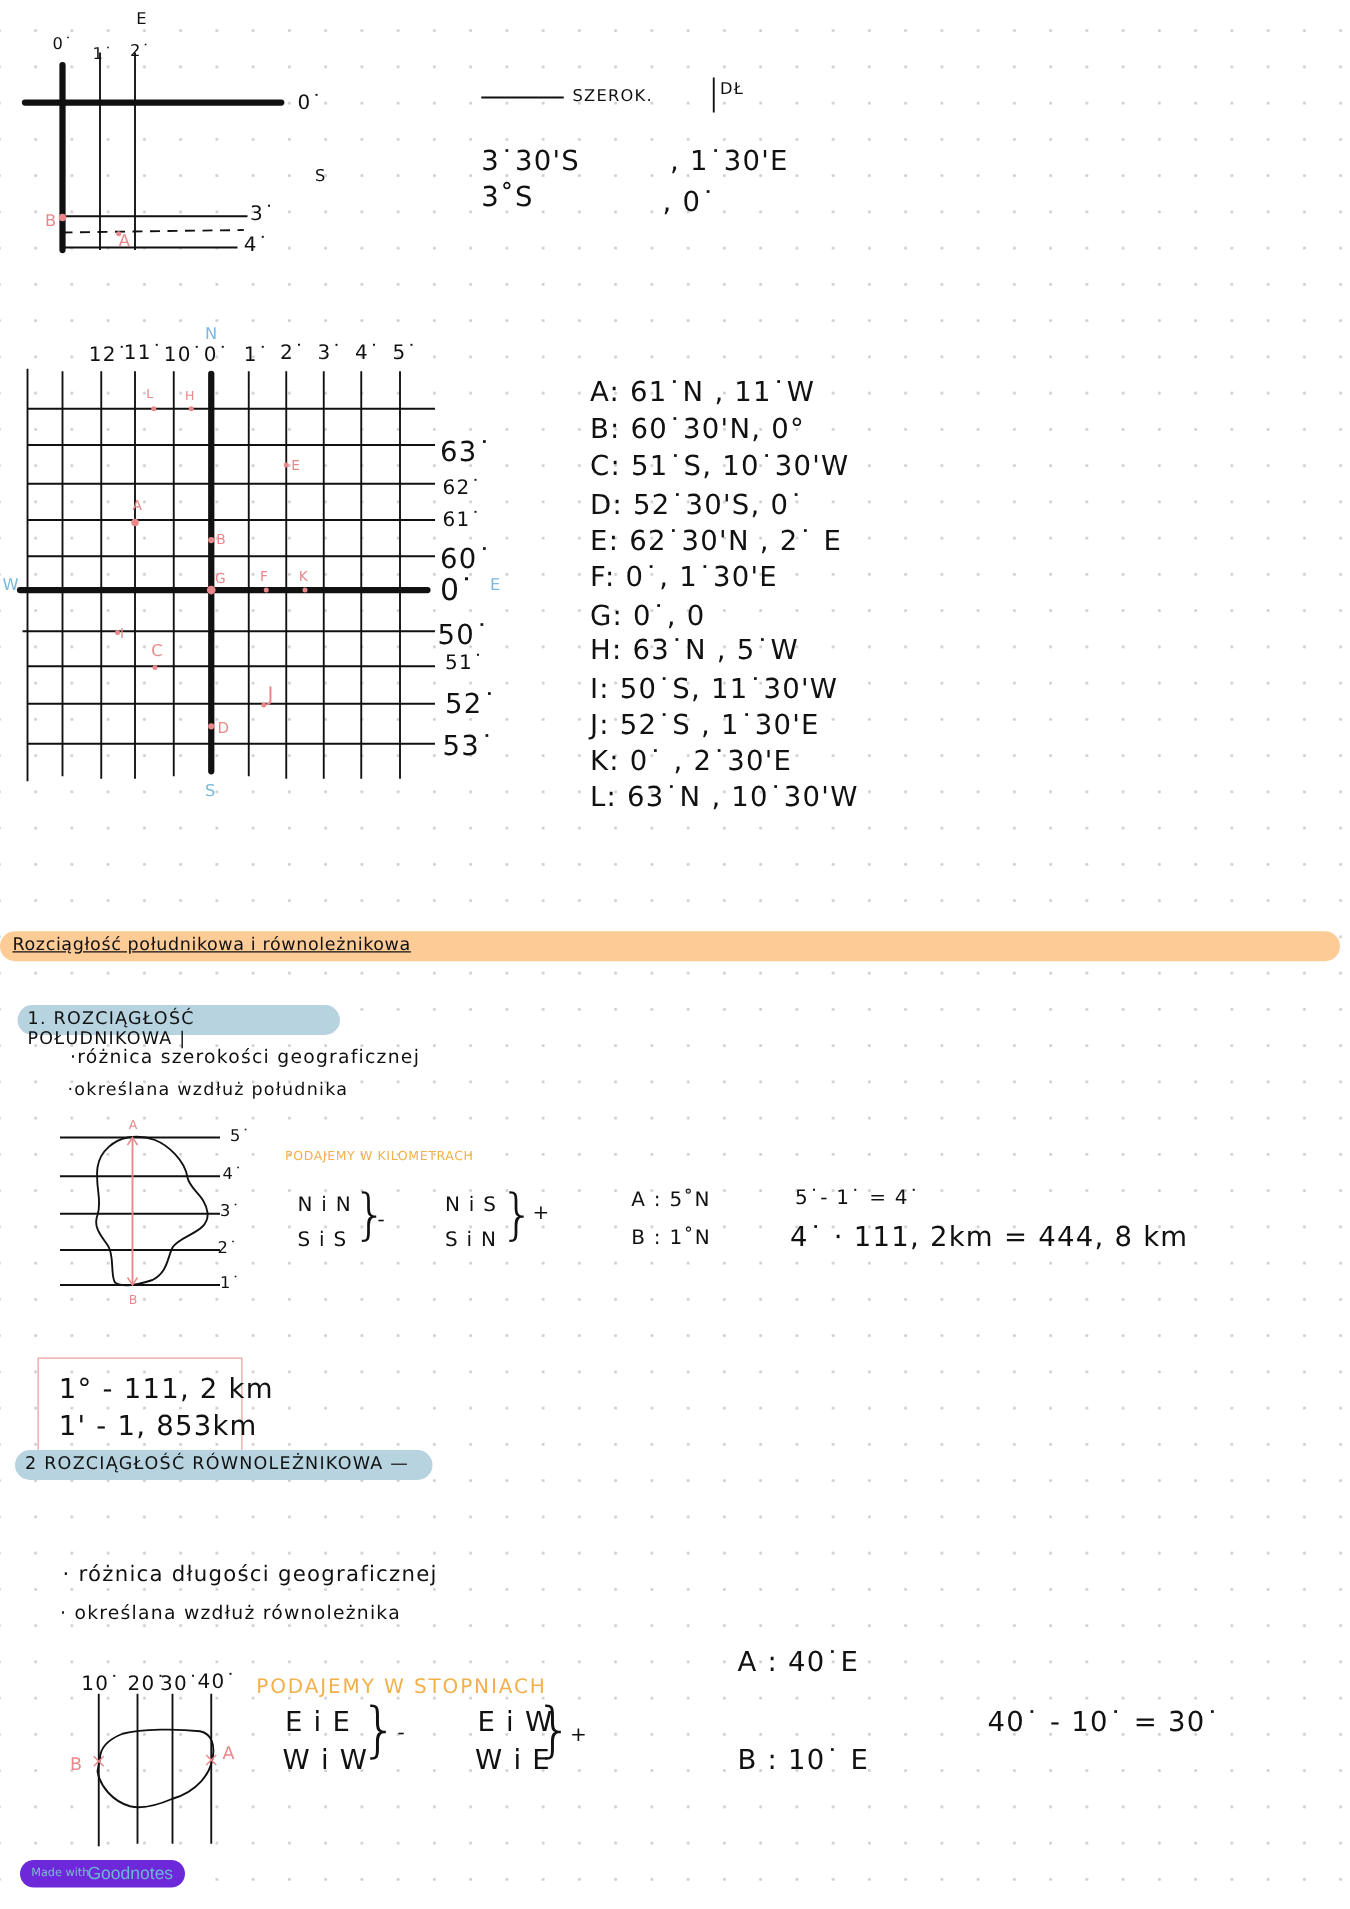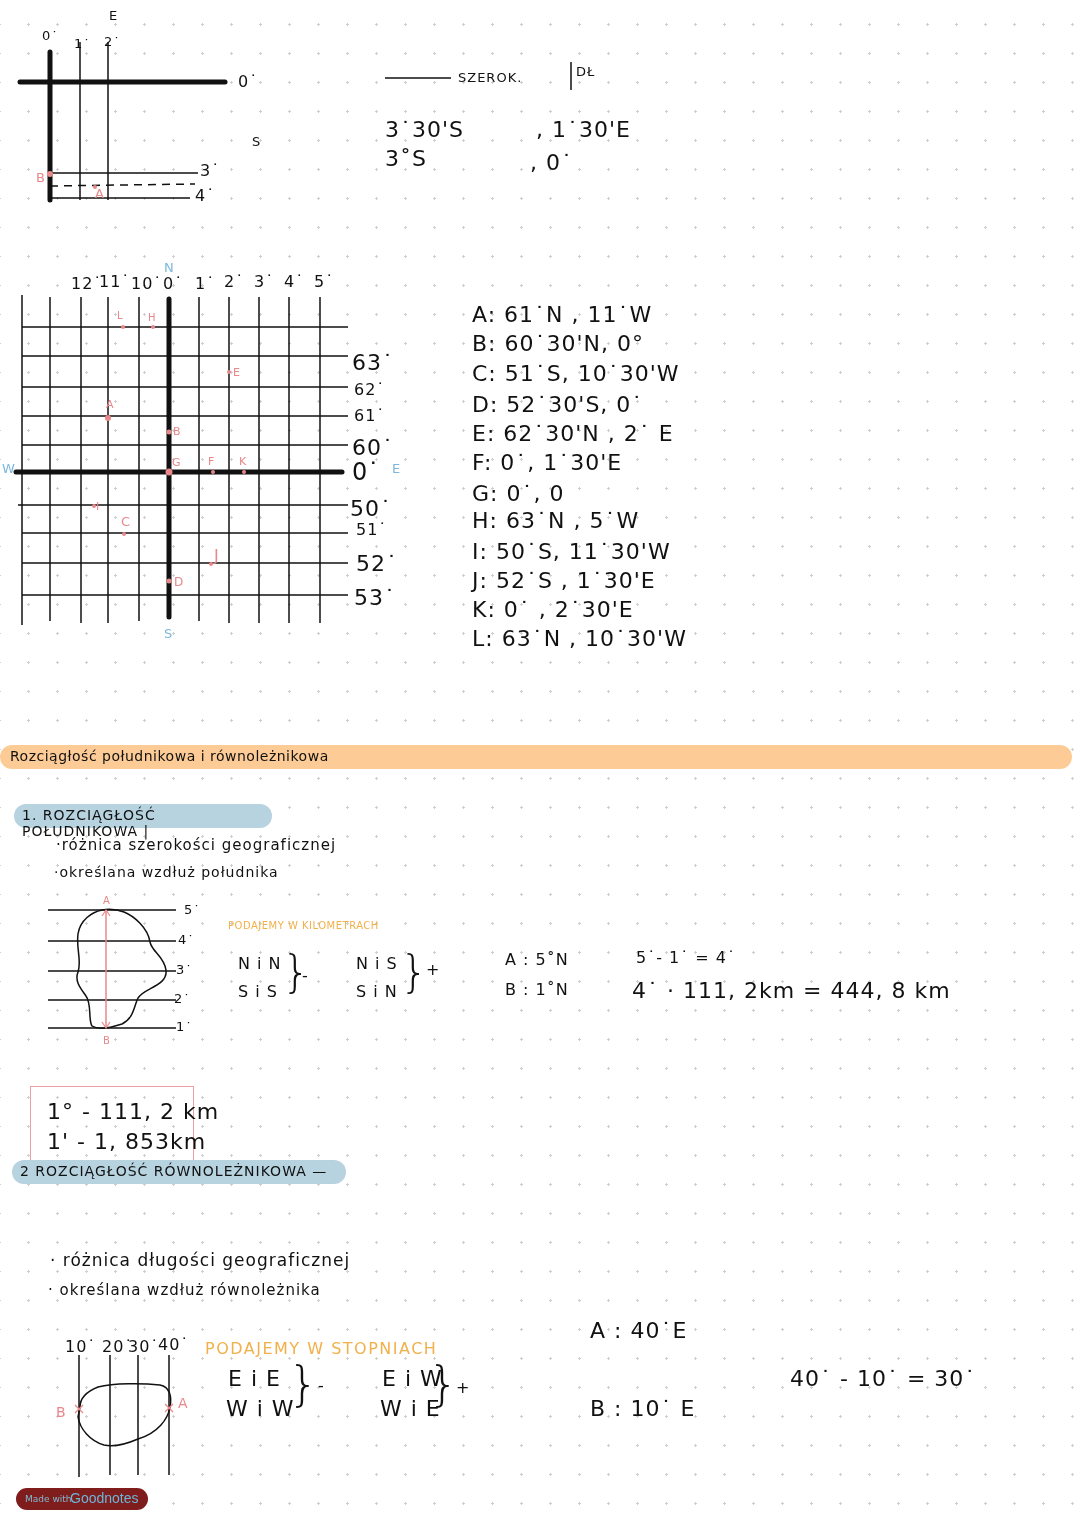--- a/index.html
+++ b/index.html
@@ -18,32 +18,32 @@
   .hw-md { font-size:16px; letter-spacing:1px; }
   .hw-sm { font-size:13px; letter-spacing:1px; }
   .pink { color:#e8888a; }
   .blue { color:#7bb8dc; }
   .orange { color:#f2b04a; }
   svg { position:absolute; overflow:visible; }
   .banner {
     position:absolute; left:0; top:745px; width:1072px; height:24px;
     background:#fdcb95; border-radius:12px;
   }
-  .banner span { position:absolute; left:10px; top:3px; font-size:14px; letter-spacing:0.5px; }
+  .banner span { position:absolute; left:10px; top:3px; font-size:14px; letter-spacing:0.5px;text-decoration:underline; }
   .pill {
     position:absolute; background:#b7d3e0; border-radius:13px; height:24px;
   }
   .pill span { position:absolute; left:8px; top:3px; font-size:14px; letter-spacing:1px; }
   .box {
     position:absolute; left:30px; top:1086px; width:162px; height:82px;
     border:1.5px solid #e8a0a0;
   }
   .goodnotes {
     position:absolute; left:16px; top:1488px; width:132px; height:22px;
-    background:#7f1d1d; border-radius:11px;
+    background:#6d28d9; border-radius:11px;
   }
   .goodnotes .small { position:absolute; left:9px; top:6px; font-size:9px; color:#7fb9d1; }
   .goodnotes .big { position:absolute; left:54px; top:2px; font-size:14px; color:#6cb6d6; font-family:"Liberation Sans", sans-serif; }
 </style>
 </head>
 <body>
 
 <div>
   <svg style="left:0;top:0;width:300px;height:220px">
     <line x1="50" y1="52" x2="50" y2="200" stroke="#111" stroke-width="5" stroke-linecap="round"></line>

